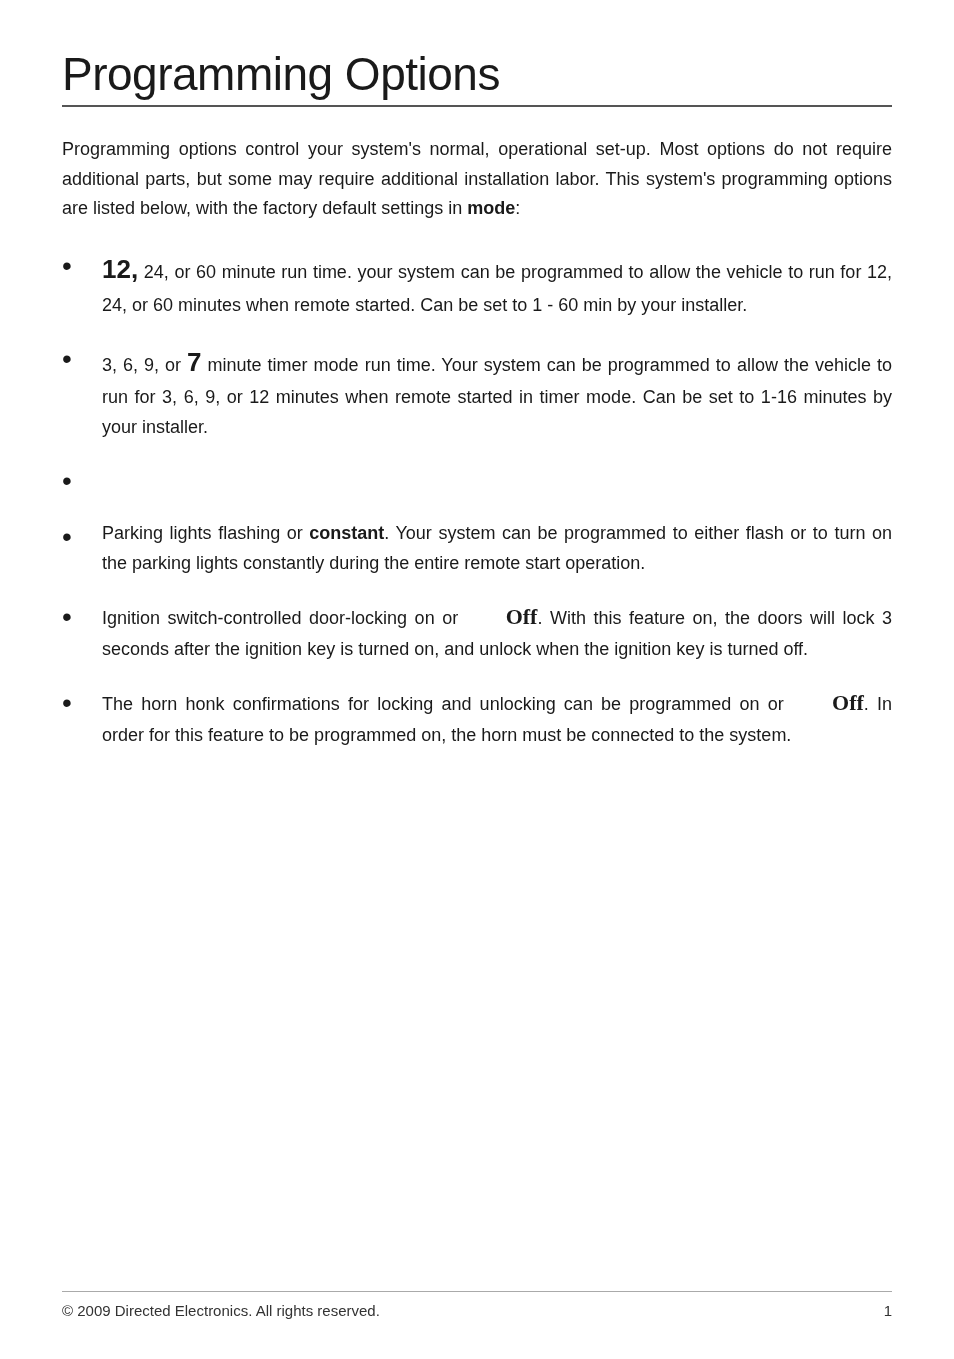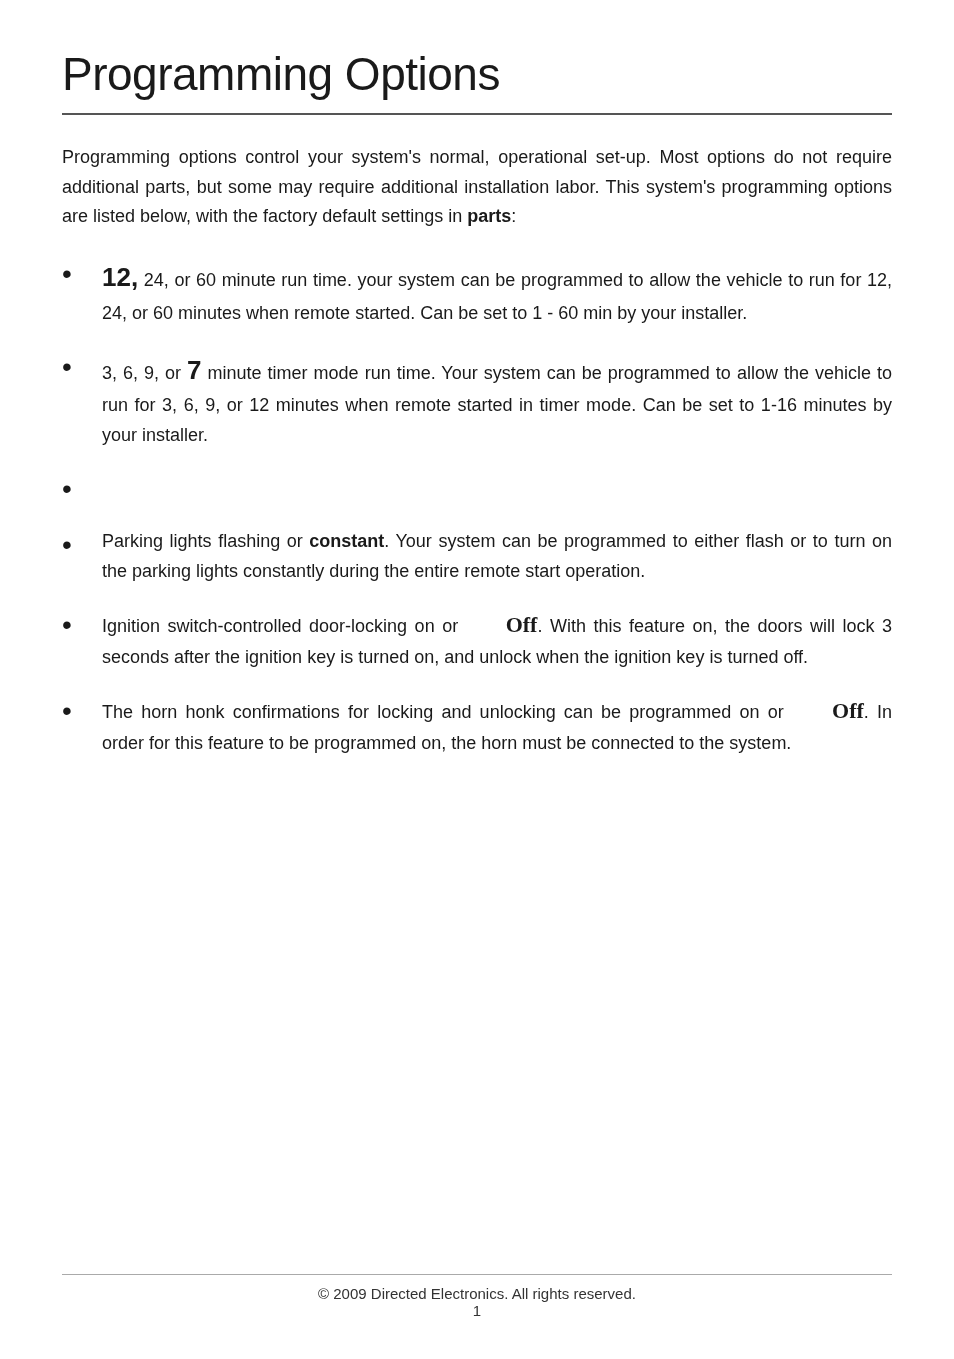--- a/index.html
+++ b/index.html
@@ -23,21 +23,21 @@
       padding: 48px 62px 60px 62px;
       position: relative;
     }
 
     .page-title {
       font-size: 46px;
       font-weight: normal;
       font-family: 'Arial', sans-serif;
       letter-spacing: -0.5px;
       margin-bottom: 4px;
-      padding-bottom: 12px;
+      padding-bottom: 4px;
       border-bottom: 2px solid #555;
       line-height: 1.15;
     }
 
     .intro-text {
       font-size: 18px;
       line-height: 1.65;
       margin-top: 28px;
       margin-bottom: 24px;
       font-family: 'Arial', sans-serif;
@@ -99,32 +99,31 @@
       left: 62px;
       right: 62px;
       display: flex;
       justify-content: space-between;
       align-items: center;
       font-size: 15px;
       font-family: 'Arial', sans-serif;
       color: #333;
       border-top: 1px solid #aaa;
       padding-top: 10px;
-      flex-direction: column;
     }
   </style>
 </head>
 <body>
 
 <div class="page">
 
   <h1 class="page-title">Programming Options</h1>
 
   <p class="intro-text">
-    <span>Programming options control your system's normal, operational set-up. Most options do not require additional parts, but some may require additional installation labor. This system's programming options are listed below, with the factory default settings in </span><b>parts</b><span>:</span>
+    <span>Programming options control your system's normal, operational set-up. Most options do not require additional parts, but some may require additional installation labor. This system's programming options are listed below, with the factory default settings in </span><b>mode</b><span>:</span>
   </p>
 
   <ul class="bullet-list">
 
     <li>
       <span class="bullet-dot">•</span>
       <span class="bullet-text">
         <span class="large-bold">12,</span> 24, or 60 minute run time. your system can be programmed to allow the vehicle to run for 12, 24, or 60 minutes when remote started. Can be set to 1 - 60 min by your installer.
       </span>
     </li>

